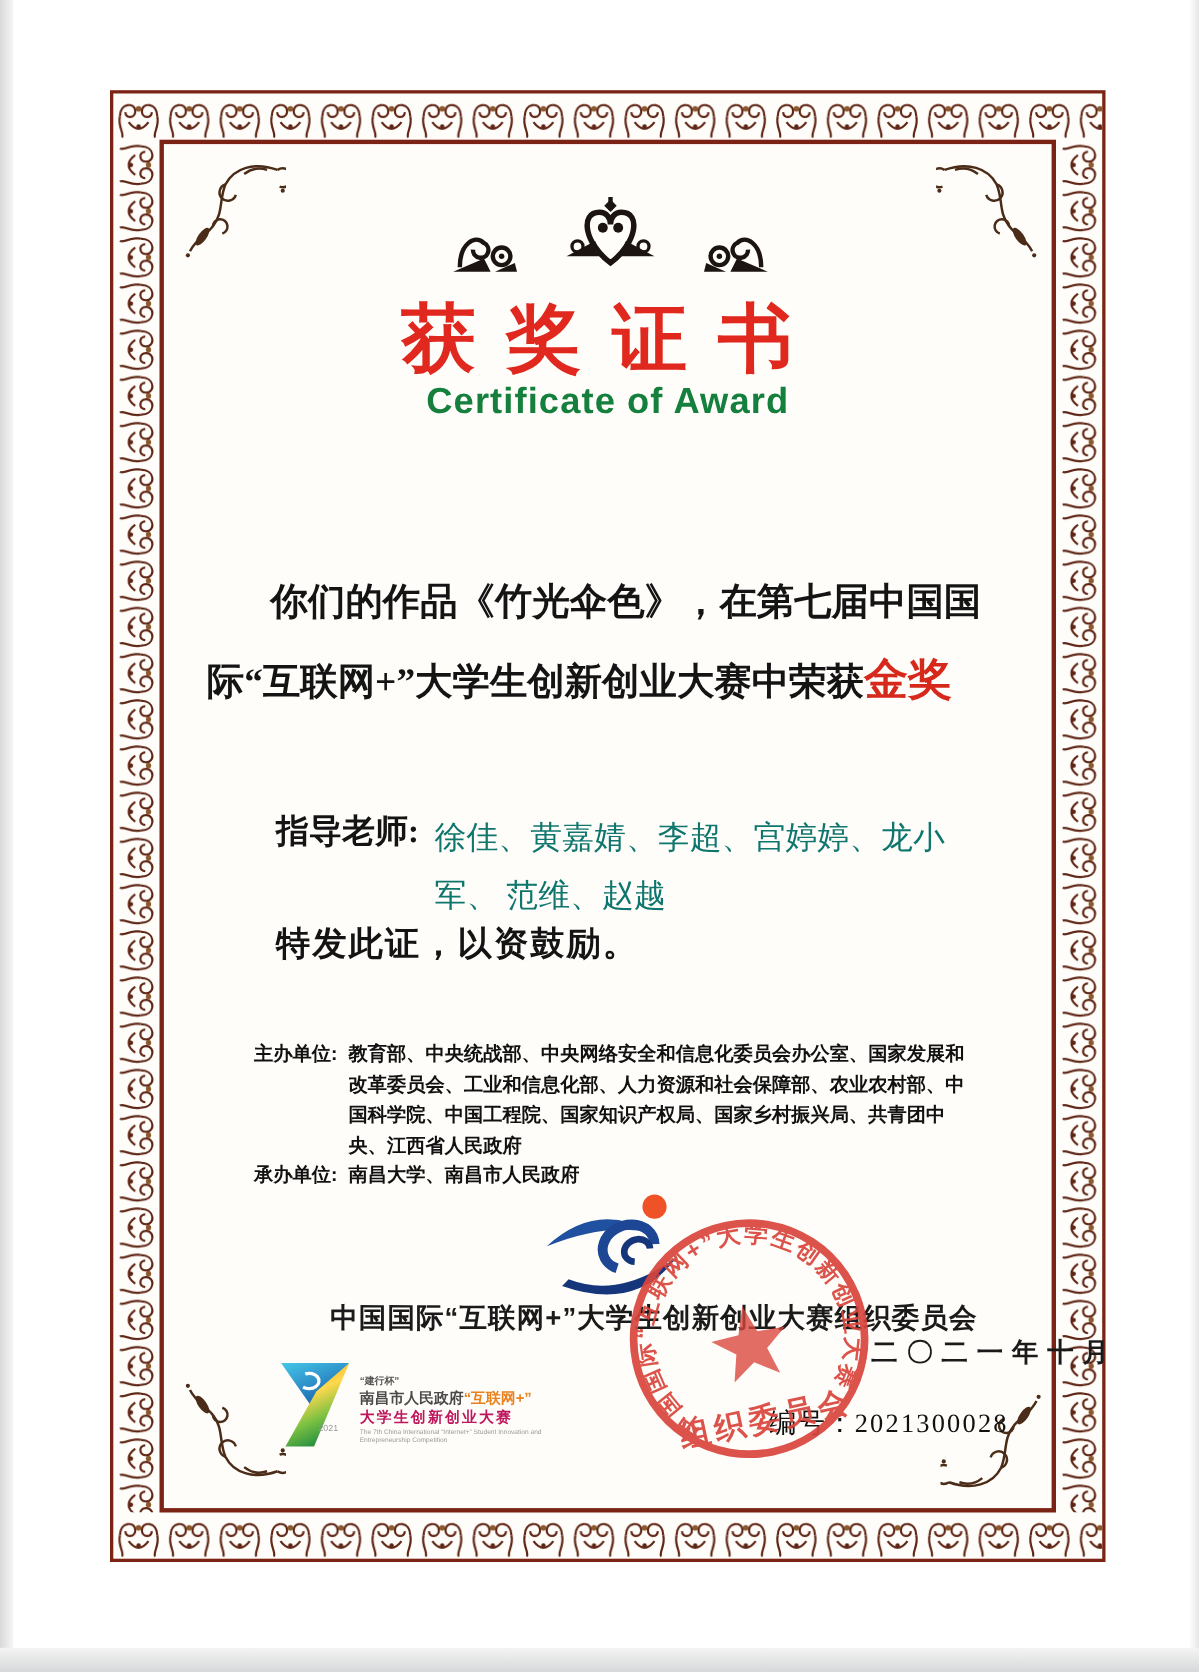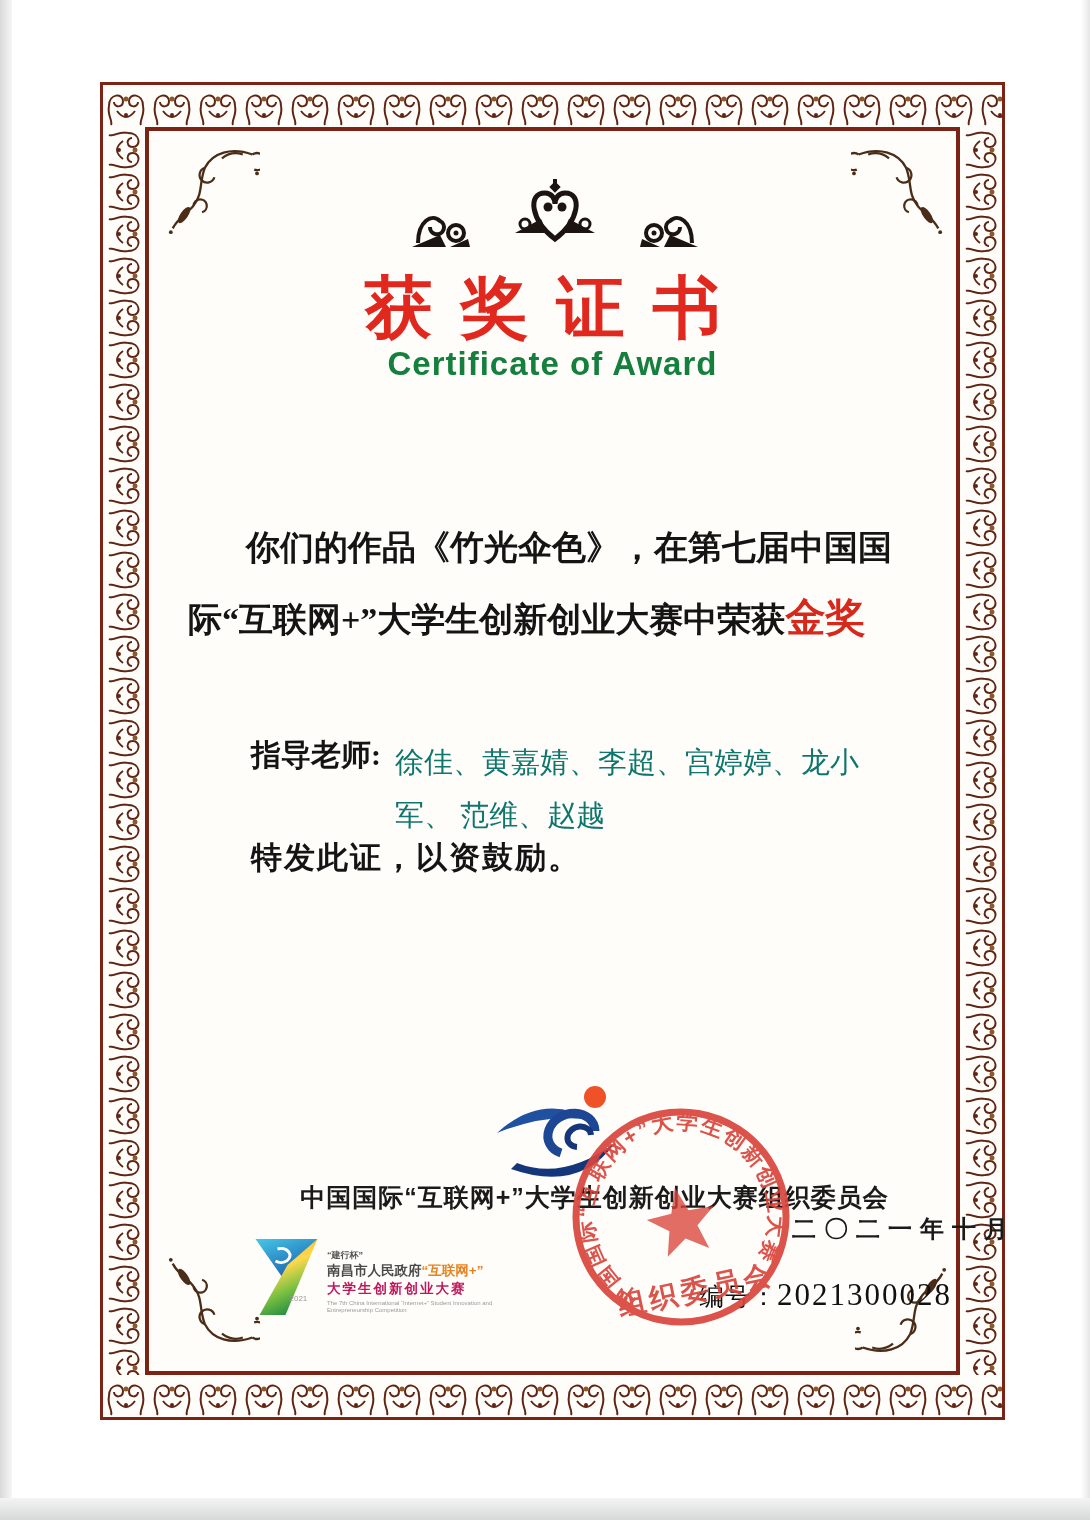--- a/index.html
+++ b/index.html
@@ -70,21 +70,21 @@
   .issue-date { position:absolute; left:0; top:1128px; width:100%; text-align:right;
                 font-size:24px; font-weight:bold; color:#1a1a1a; letter-spacing:8px;
                 transform:translateX(14px); z-index:2;
                 font-family:"Liberation Sans", sans-serif; }
 
   .seal { position:absolute; left:462px; top:1016px; width:232px; height:232px;
           transform:rotate(-12deg); z-index:5; opacity:0.92; }
 
   .serial { position:absolute; left:596px; top:1192px; font-size:25px; color:#111;
             z-index:3; letter-spacing:1px; }
-  .serial .num { font-size:31px; letter-spacing:2px; }
+  .serial .num { font-size:24px; letter-spacing:2px; }
 
   .logo7 { position:absolute; left:120px; top:1150px; display:flex; z-index:1; }
   .logo7-mark { width:100px; height:84px; }
   .logo7-text { margin-left:4px; padding-top:14px; font-family:"Liberation Sans", sans-serif; }
   .logo7-badge { font-size:9px; font-weight:bold; color:#555; }
   .logo7-zh1 { font-size:13.5px; font-weight:bold; color:#4a4a4a; }
   .logo7-zh1 .hlw { color:#e8821e; }
   .logo7-zh2 { font-size:13.5px; font-weight:bold; color:#be185d; letter-spacing:2px; }
   .logo7-en  { font-size:6px; color:#9a9a9a; width:180px; line-height:7px; margin-top:2px; }
 </style>
@@ -210,20 +210,30 @@
 
     <div class="body-par"><span>你们的作品《竹光伞色》，在第七届中国国际“互联网+”大学生创新创业大赛中荣获</span><span class="award">金奖</span></div>
 
     <div class="teachers-row">
       <span class="teachers-label">指导老师:</span>
       <span class="teachers-names">徐佳、黄嘉婧、李超、宫婷婷、龙小军、 范维、赵越</span>
     </div>
 
     <div class="closing">特发此证，以资鼓励。</div>
 
+    <div class="hosts-block">
+      <div class="hosts-row">
+        <span class="hosts-label">主办单位:</span>
+        <span class="hosts-text">教育部、中央统战部、中央网络安全和信息化委员会办公室、国家发展和改革委员会、工业和信息化部、人力资源和社会保障部、农业农村部、中国科学院、中国工程院、国家知识产权局、国家乡村振兴局、共青团中央、江西省人民政府</span>
+      </div>
+      <div class="hosts-row">
+        <span class="hosts-label">承办单位:</span>
+        <span class="hosts-text">南昌大学、南昌市人民政府</span>
+      </div>
+    </div>
 
     <svg class="blue-logo" viewBox="0 0 165 100">
       <circle cx="104" cy="16" r="11" fill="#ee5226"></circle>
       <path d="M6,52 Q52,10 102,40 Q60,30 6,52 Z" fill="#2050a0"></path>
       <path d="M70,72 a24,20 -20 1 1 34,-22" fill="none" stroke="#1d4795" stroke-width="9"></path>
       <path d="M86,66 a12,10 -20 1 1 14,-12" fill="none" stroke="#16367c" stroke-width="6"></path>
       <path d="M26,82 Q72,100 124,62 Q88,112 20,88 Z" fill="#16367c"></path>
     </svg>
 
     <div class="committee">中国国际“互联网+”大学生创新创业大赛组织委员会</div>

